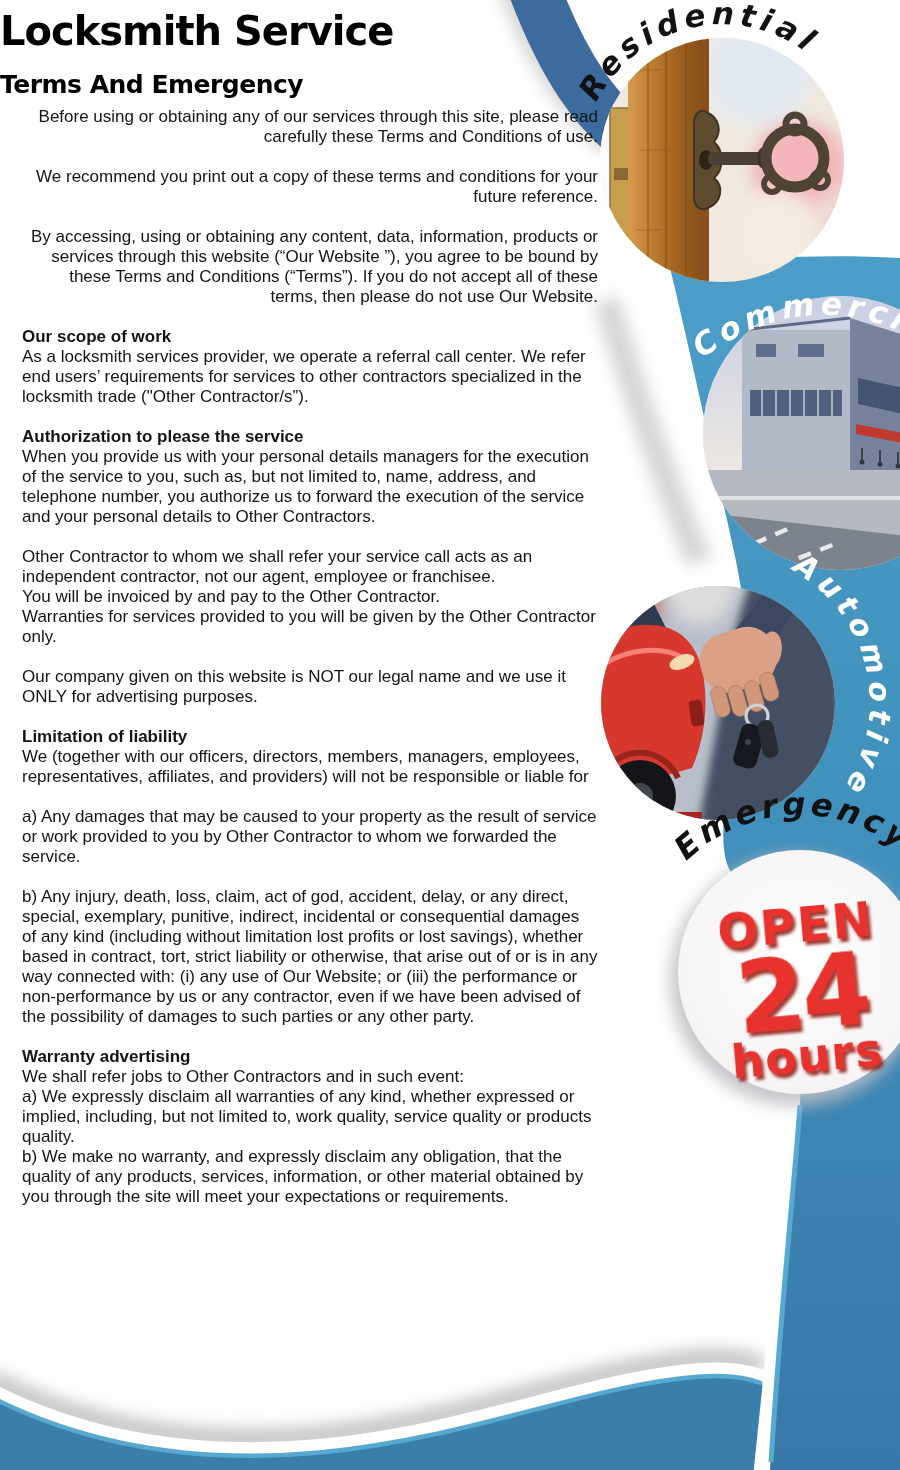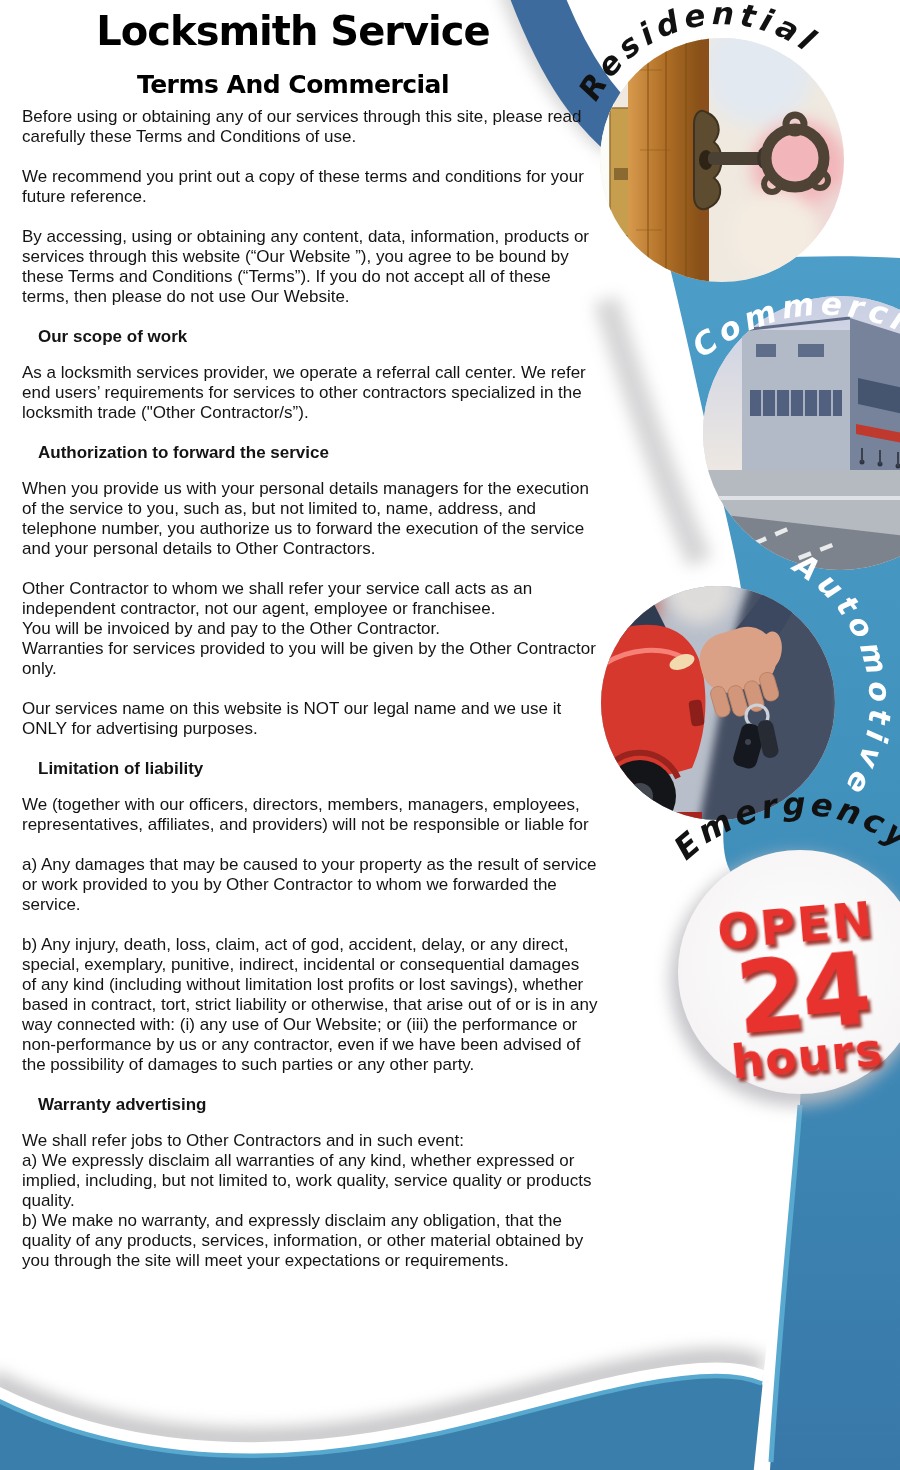--- a/index.html
+++ b/index.html
@@ -1,27 +1,27 @@
 <!DOCTYPE html>
 <html><head>
 <meta charset="utf-8">
 <style>
   html,body{margin:0;padding:0;background:#fff;}
   .page{position:relative;width:900px;height:1470px;background:#ffffff;overflow:hidden;
         font-family:"Liberation Sans",sans-serif;color:#141414;}
   .deco{position:absolute;left:0;top:0;width:900px;height:1470px;}
-  header{position:absolute;left:0;top:0;width:586px;text-align:center;z-index:3;}
+  header{position:absolute;left:0;top:0;width:586px;text-align:left;z-index:3;}
   .title{font-family:"DejaVu Sans",sans-serif;font-weight:bold;font-size:40px;
          letter-spacing:-1px;margin:8px 0 0 0;color:#000;}
   .subtitle{font-family:"DejaVu Sans",sans-serif;font-weight:bold;font-size:25px;
          letter-spacing:-0.5px;margin:16px 0 0 0;color:#000;}
   .terms{position:absolute;left:22px;top:107px;width:576px;z-index:3;
          font-size:17px;line-height:20px;}
-  .terms p{margin:0 0 20px 0;}
-  .terms h3{font-size:17px;line-height:20px;margin:16px;padding:0;font-weight:bold;}
+  .terms p{margin:0 0 20px 0;text-align:right;}
+  .terms h3{font-size:17px;line-height:20px;margin:0;padding:0;font-weight:bold;}
   .sec-body{white-space:pre-line;margin:0 0 20px 0;}
   
   .arc-label{font-family:"DejaVu Sans",sans-serif;font-style:italic;font-weight:bold;}
   .lbl-dark{fill:#111;}
   .lbl-light{fill:#ffffff;}
   .badge-red{font-family:"DejaVu Sans",sans-serif;font-weight:bold;fill:#e7322d;}
 </style>
 </head>
 <body>
 
@@ -222,39 +222,39 @@
         <text class="badge-red" x="800" y="1072" font-size="46" letter-spacing="1" text-anchor="middle">hours</text>
       </g>
       <text class="arc-label lbl-dark" font-size="32" letter-spacing="4">
         <textPath href="#p-emg" startOffset="14">Emergency</textPath>
       </text>
     </g>
   </svg>
 
   <header>
     <h1 class="title">Locksmith Service</h1>
-    <h2 class="subtitle">Terms And Commercial</h2>
+    <h2 class="subtitle">Terms And Emergency</h2>
   </header>
 
   <main class="terms">
     <p>Before using or obtaining any of our services through this site, please read carefully these Terms and Conditions of use.</p>
     <p>We recommend you print out a copy of these terms and conditions for your future reference.</p>
     <p>By accessing, using or obtaining any content, data, information, products or services through this website (“Our Website ”), you agree to be bound by these Terms and Conditions (“Terms”). If you do not accept all of these terms, then please do not use Our Website.</p>
 
     <h3>Our scope of work</h3>
     <div class="sec-body">As a locksmith services provider, we operate a referral call center. We refer end users’ requirements for services to other contractors specialized in the locksmith trade ("Other Contractor/s”).</div>
 
-    <h3>Authorization to forward the service</h3>
+    <h3>Authorization to please the service</h3>
     <div class="sec-body">When you provide us with your personal details managers for the execution of the service to you, such as, but not limited to, name, address, and telephone number, you authorize us to forward the execution of the service and your personal details to Other Contractors.</div>
 
     <div class="sec-body">Other Contractor to whom we shall refer your service call acts as an independent contractor, not our agent, employee or franchisee.
 You will be invoiced by and pay to the Other Contractor.
 Warranties for services provided to you will be given by the Other Contractor only.</div>
 
-    <div class="sec-body">Our services name on this website is NOT our legal name and we use it ONLY for advertising purposes.</div>
+    <div class="sec-body">Our company given on this website is NOT our legal name and we use it ONLY for advertising purposes.</div>
 
     <h3>Limitation of liability</h3>
     <div class="sec-body">We (together with our officers, directors, members, managers, employees, representatives, affiliates, and providers) will not be responsible or liable for
 
 a) Any damages that may be caused to your property as the result of service or work provided to you by Other Contractor to whom we forwarded the service.
 
 b) Any injury, death, loss, claim, act of god, accident, delay, or any direct, special, exemplary, punitive, indirect, incidental or consequential damages of any kind (including without limitation lost profits or lost savings), whether based in contract, tort, strict liability or otherwise, that arise out of or is in any way connected with: (i) any use of Our Website; or (iii) the performance or non-performance by us or any contractor, even if we have been advised of the possibility of damages to such parties or any other party.</div>
 
     <h3>Warranty advertising</h3>
     <div class="sec-body">We shall refer jobs to Other Contractors and in such event:

